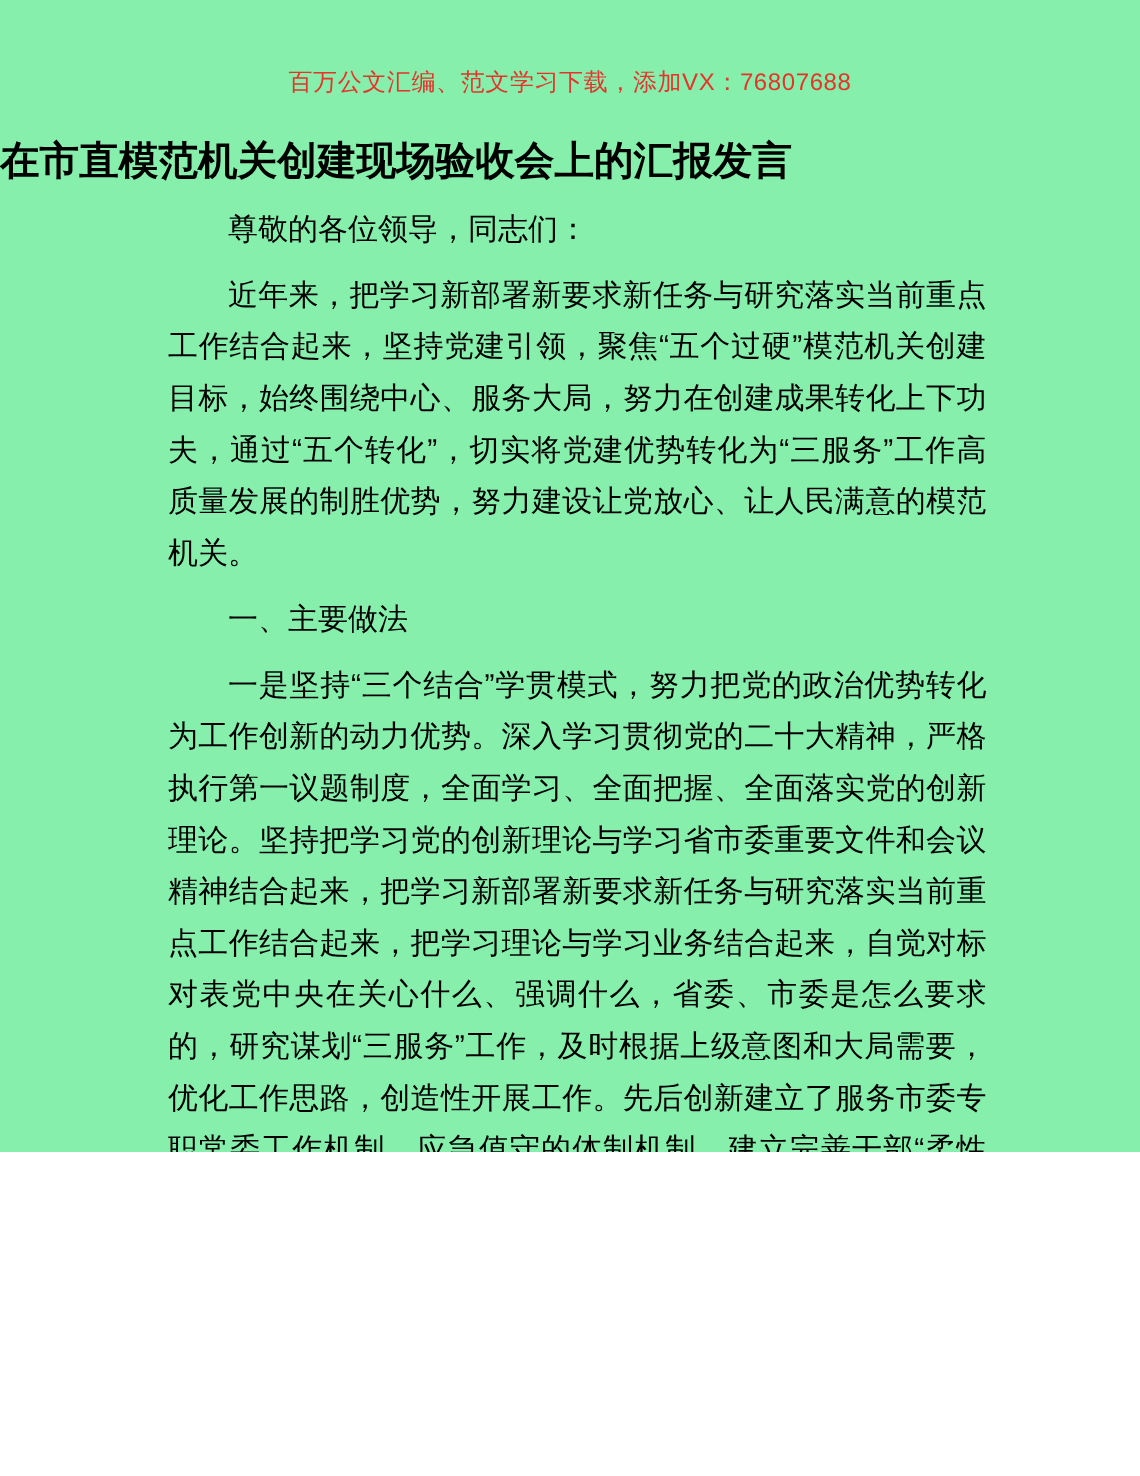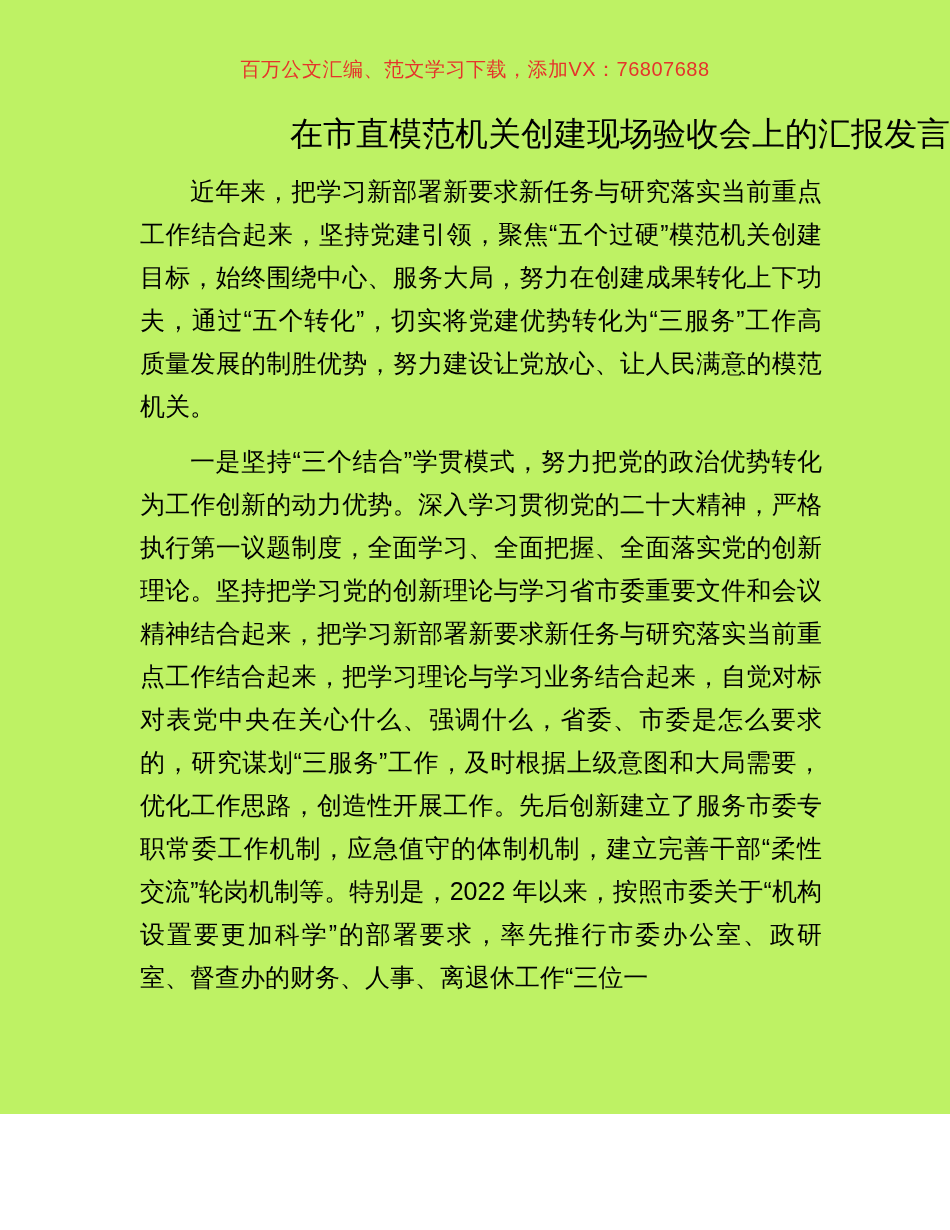--- a/index.html
+++ b/index.html
@@ -1,37 +1,37 @@
 <!DOCTYPE html>
 <html><head>
 <meta charset="utf-8">
 <style>
   html, body { margin: 0; padding: 0; background: #ffffff; }
   .page {
     position: relative;
     width: 950px;
-    height: 1114px;
-    background: #bef264;
+    height: 960px;
+    background: #86efac;
     overflow: hidden;
     font-family: "Liberation Sans", sans-serif;
     color: #000000;
   }
   .notice {
     padding-top: 55px;
     text-align: center;
     font-size: 20px;
     line-height: 28px;
     letter-spacing: 0.5px;
   }
   .doc-title {
     margin-top: 28px;
-    text-align: right;
+    text-align: left;
     font-size: 33px;
     line-height: 46px;
-    font-weight: normal;
+    font-weight: bold;
   }
   .content {
     width: 682px;
     margin-left: 140px;
     margin-top: 13px;
     font-size: 25px;
     line-height: 43px;
     text-align: justify;
     text-justify: inter-character;
   }
@@ -48,17 +48,19 @@
 
 <div class="page">
 
   <div class="notice" style="color: rgb(229, 52, 43);">
     <span>百万公文汇编、范文学习下载，添加VX：76807688</span>
   </div>
 
   <div class="doc-title">在市直模范机关创建现场验收会上的汇报发言</div>
 
   <div class="content">
+    <p>尊敬的各位领导，同志们：</p>
     <p>近年来，把学习新部署新要求新任务与研究落实当前重点工作结合起来，坚持党建引领，聚焦“五个过硬”模范机关创建目标，始终围绕中心、服务大局，努力在创建成果转化上下功夫，通过“五个转化”，切实将党建优势转化为“三服务”工作高质量发展的制胜优势，努力建设让党放心、让人民满意的模范机关。</p>
+    <p class="heading">一、主要做法</p>
     <p>一是坚持“三个结合”学贯模式，努力把党的政治优势转化为工作创新的动力优势。深入学习贯彻党的二十大精神，严格执行第一议题制度，全面学习、全面把握、全面落实党的创新理论。坚持把学习党的创新理论与学习省市委重要文件和会议精神结合起来，把学习新部署新要求新任务与研究落实当前重点工作结合起来，把学习理论与学习业务结合起来，自觉对标对表党中央在关心什么、强调什么，省委、市委是怎么要求的，研究谋划“三服务”工作，及时根据上级意图和大局需要，优化工作思路，创造性开展工作。先后创新建立了服务市委专职常委工作机制，应急值守的体制机制，建立完善干部“柔性交流”轮岗机制等。特别是，2022 年以来，按照市委关于“机构设置要更加科学”的部署要求，率先推行市委办公室、政研室、督查办的财务、人事、离退休工作“三位一</p>
   </div>
 
 </div>
 
 </body></html>

